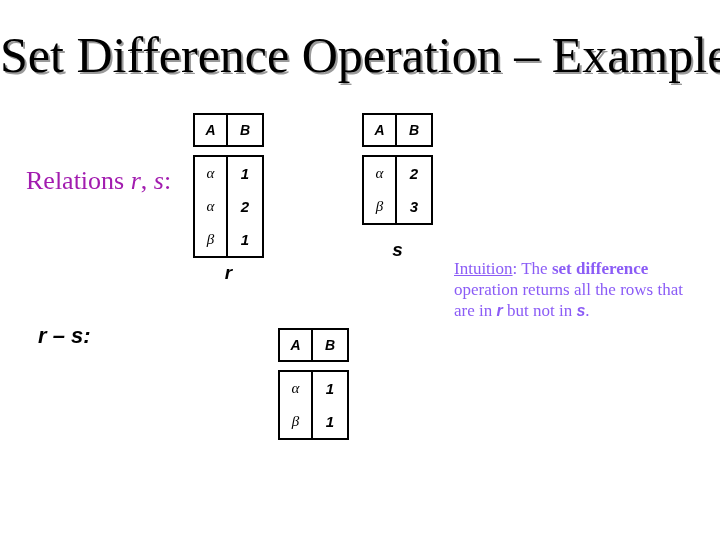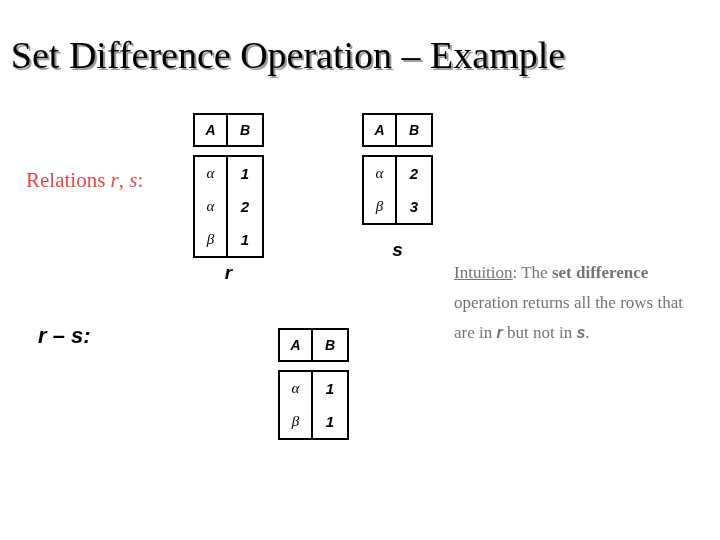--- a/index.html
+++ b/index.html
@@ -21,35 +21,35 @@
   }
 
   
   #slide-title {
     position: absolute;
     left: 0;
     top: 32px;
     width: 576px;
     text-align: center;
     font-family: "Liberation Serif", serif;
-    font-size: 38px;
+    font-size: 50px;
     line-height: 46px;
     font-weight: normal;
     color: #000000;
     text-shadow: 2px 2px 0 #9a9a9a;
     white-space: nowrap;
   }
 
   
   .serif-label {
     position: absolute;
     font-family: "Liberation Serif", serif;
-    font-size: 21px;
+    font-size: 26px;
     line-height: 25px;
-    color: #ef4444;
+    color: #a21caf;
     white-space: nowrap;
   }
   .serif-label .it {
     font-style: italic;
   }
 
   .sans-label {
     position: absolute;
     font-family: "Liberation Sans", sans-serif;
     font-weight: bold;
@@ -120,22 +120,22 @@
   }
 
   
   #intuition {
     position: absolute;
     left: 454px;
     top: 258px;
     width: 250px;
     font-family: "Liberation Serif", serif;
     font-size: 17px;
-    line-height: 30px;
-    color: #737373;
+    line-height: 21px;
+    color: #8b5cf6;
   }
   #intuition .u {
     text-decoration: underline;
   }
   #intuition .b {
     font-weight: bold;
   }
   #intuition .relmark {
     font-family: "Liberation Sans", sans-serif;
     font-weight: bold;

